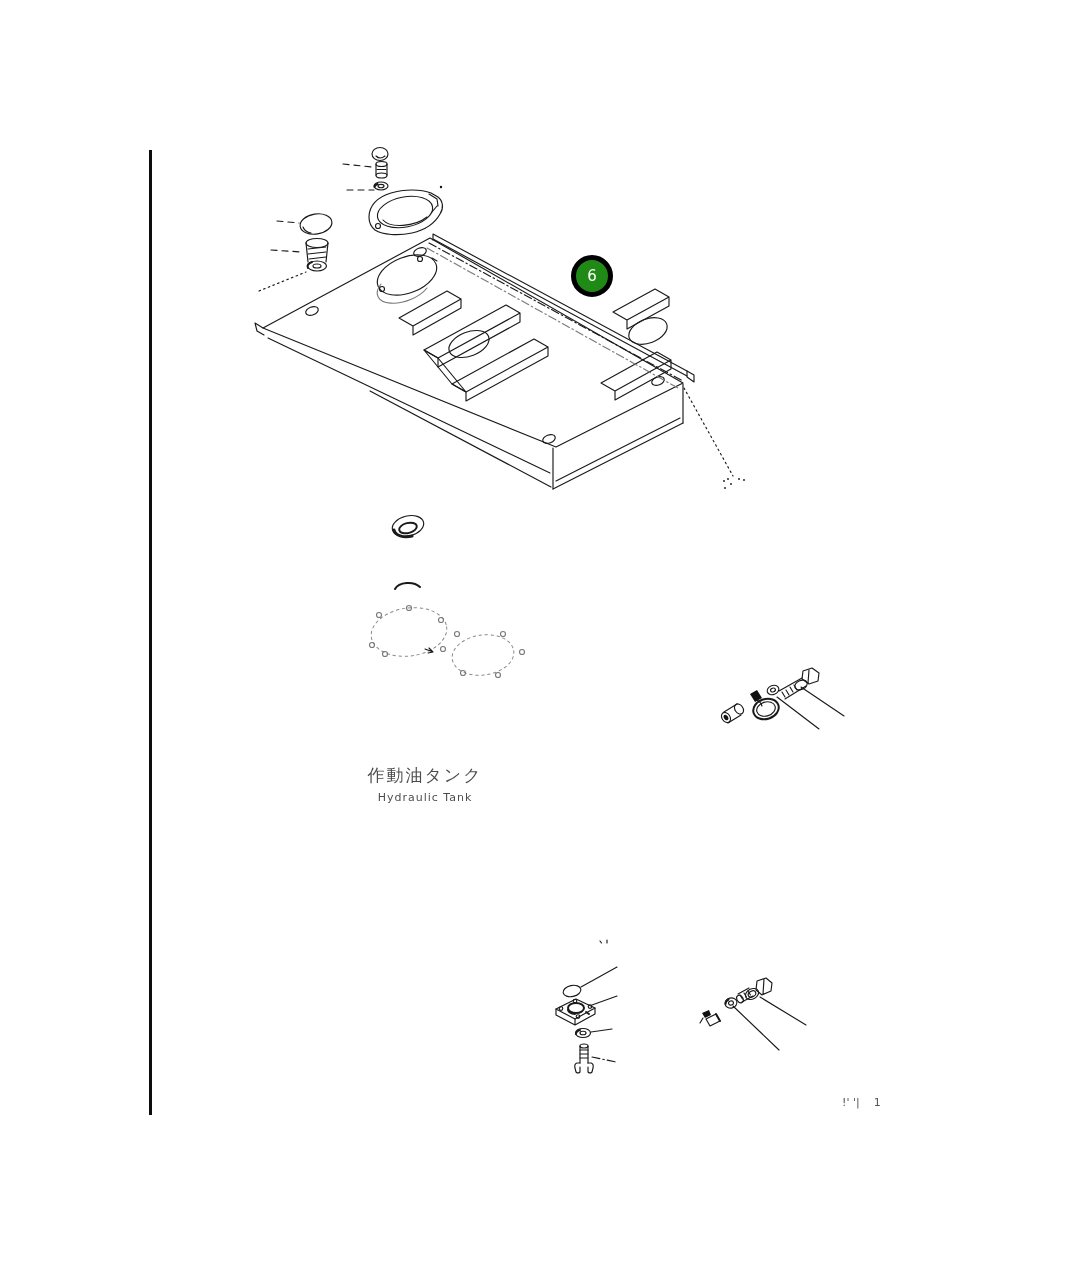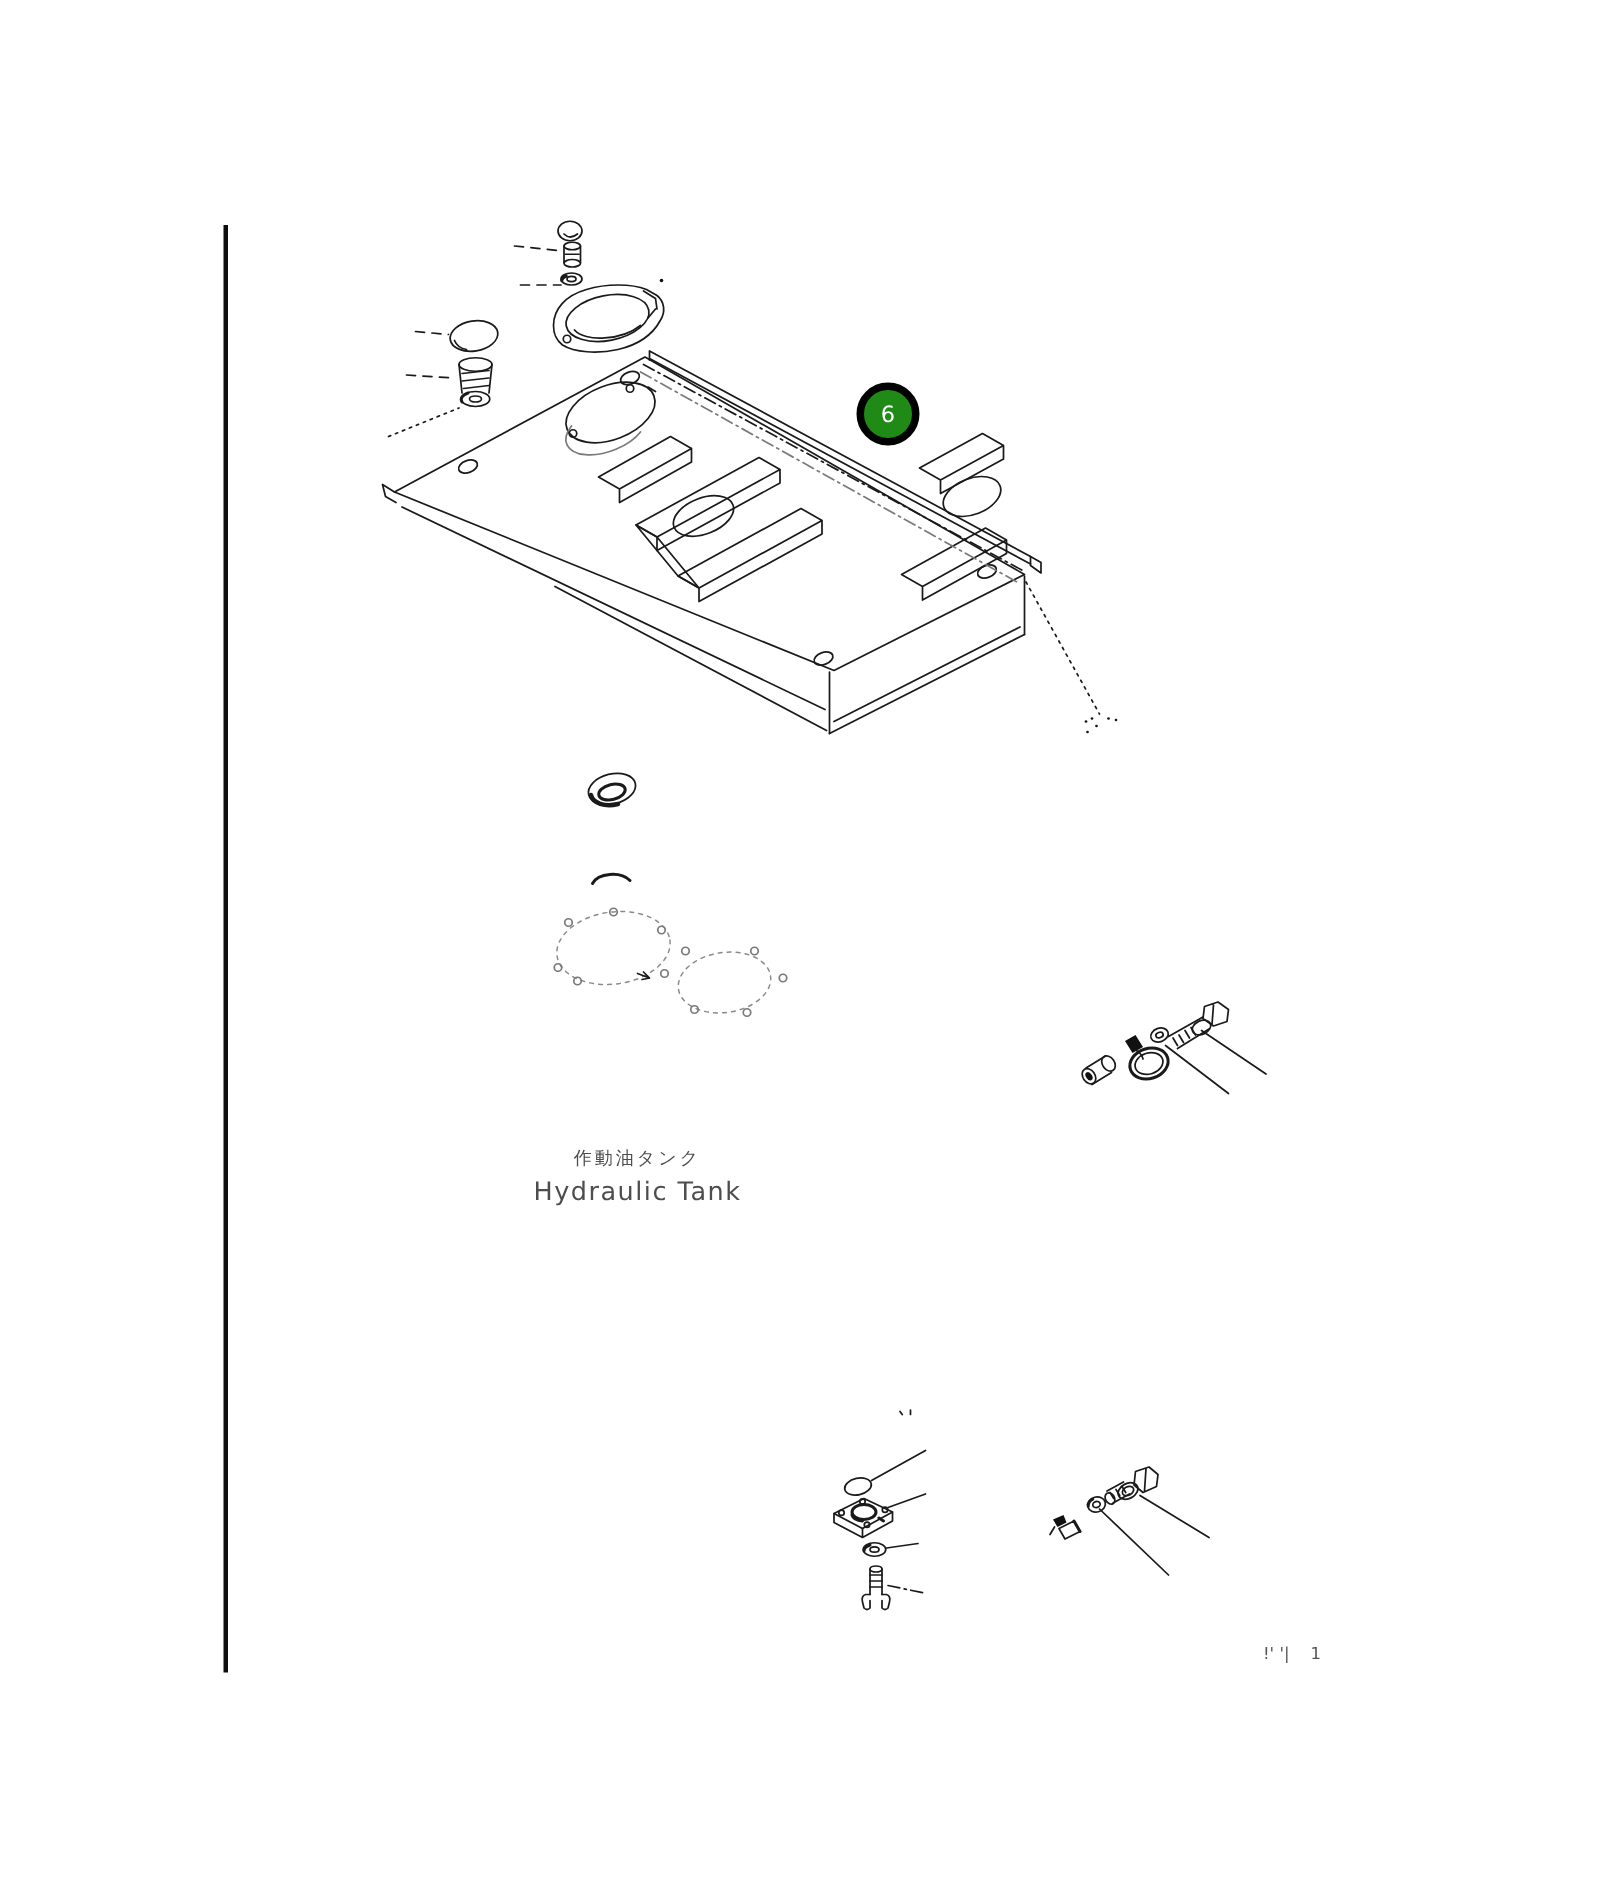--- a/index.html
+++ b/index.html
@@ -28,22 +28,22 @@
     position:absolute;left:571px;top:255px;
     width:32px;height:32px;border-radius:50%;
     background:#1f8b16;border:5px solid #000000;
     color:#ffffff;font-size:15px;line-height:32px;text-align:center;
     cursor:pointer;
   }
   .caption{
     position:absolute;left:330px;top:764px;width:190px;
     text-align:center;color:#2e2e2e;opacity:.85;
   }
-  .caption .ja{font-size:12px;letter-spacing:2px;display:block;}
-  .caption .en{font-size:17px;letter-spacing:1px;display:block;margin-top:4px;}
+  .caption .ja{font-size:17px;letter-spacing:2px;display:block;}
+  .caption .en{font-size:11px;letter-spacing:1px;display:block;margin-top:4px;}
   .corner-note{
     position:absolute;left:828px;top:1083px;
     font-size:11px;color:#2a2a2a;opacity:.8;white-space:pre;
   }
   .corner-note .num{margin-left:14px;}
 </style>
 </head>
 <body>
 
 <div class="page">

